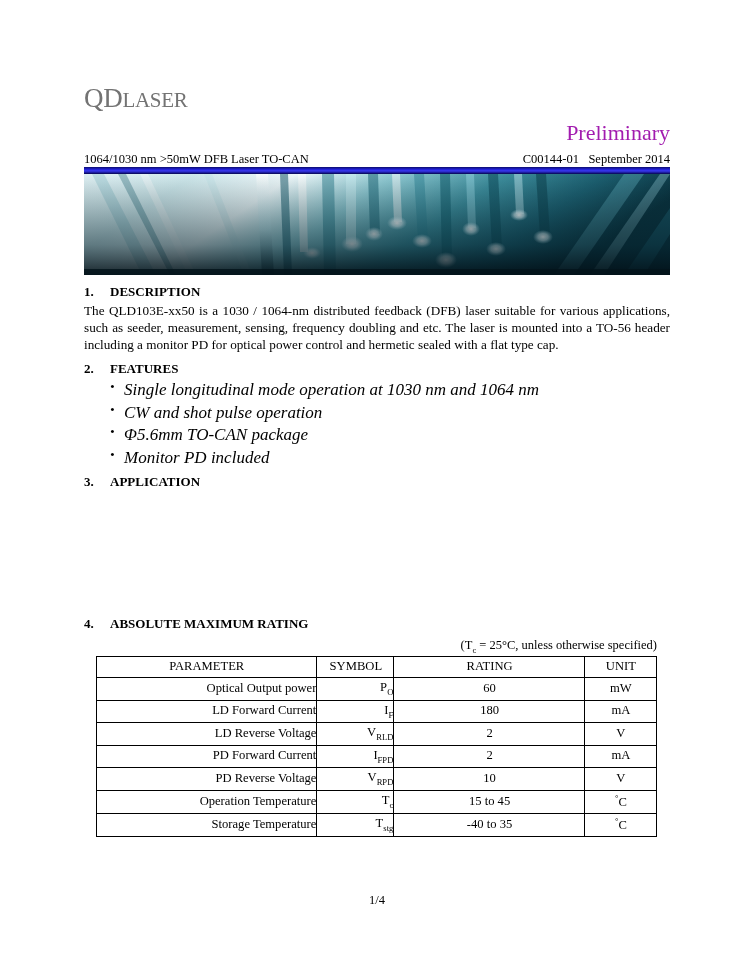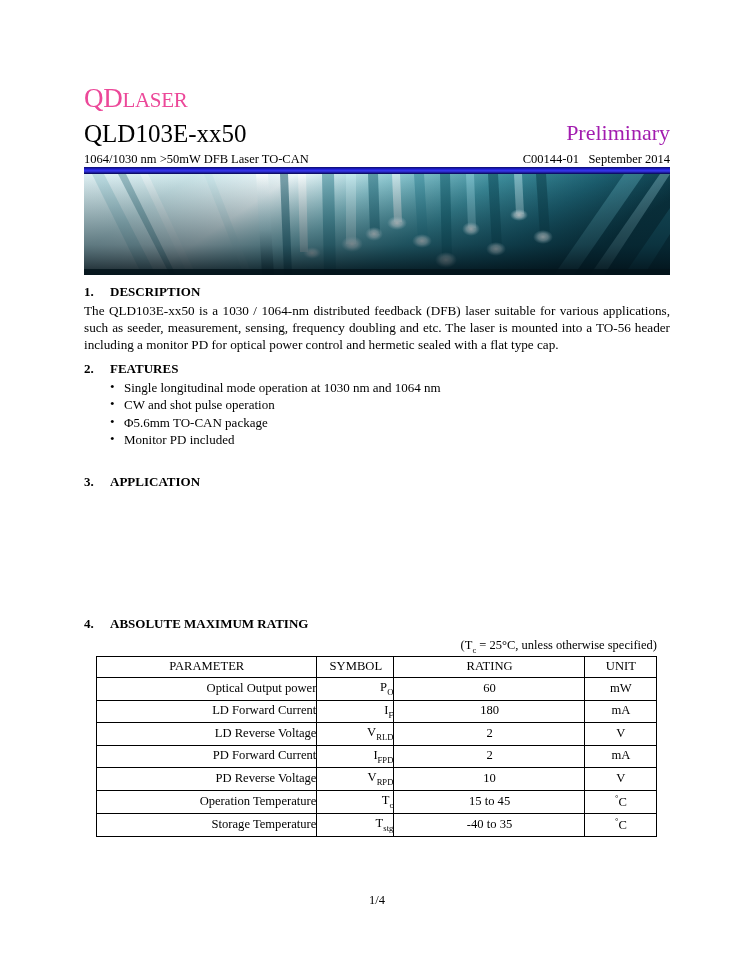--- a/index.html
+++ b/index.html
@@ -21,21 +21,21 @@
   
   .header {
     position: absolute;
     left: 84px;
     top: 84px;
     width: 586px;
   }
   .logo {
     font-family: "Liberation Serif", "DejaVu Serif", serif;
     font-size: 27px;
-    color: #ec4899;
+    color: #737373;
     letter-spacing: -0.3px;
     line-height: 1.05;
     white-space: nowrap;
   }
   .logo .big { font-size: 27px; }
   .logo .small { font-size: 21px; }
 
   .titlerow {
     position: relative;
     margin-top: 9px;
@@ -119,24 +119,25 @@
     line-height: 1.28;
     text-align: justify;
     margin-top: 3px;
   }
   ul.bullets {
     list-style: none;
     margin: 2px 0 0 0;
     padding: 0;
   }
   ul.bullets li {
-    font-size: 13px;
+    font-size: 17px;
     line-height: 1.33;
     position: relative;
     padding-left: 14px;
+    font-style: italic;
   }
   ul.bullets li::before {
     content: "\2022";
     position: absolute;
     left: 0;
     top: -1px;
     font-size: 13px;
   }
   ul.indent-wide { margin-left: 26px; }
   ul.indent-narrow { margin-left: 14px; }
@@ -187,21 +188,20 @@
 </style>
 </head>
 <body>
 
 <div class="page">
 
   <div class="header">
     <div class="logo"><span class="big">QD</span><span class="small">LASER</span></div>
 
     <div class="titlerow">
-      <div class="model">QLD103E-xx50</div>
       <div class="prelim">Preliminary</div>
     </div>
 
     <div class="subrow">
       <div class="subtitle">1064/1030 nm &gt;50mW DFB Laser TO-CAN</div>
       <div class="doccode">C00144-01   September 2014</div>
     </div>
   </div>
 
   <div class="bluebar"></div>

